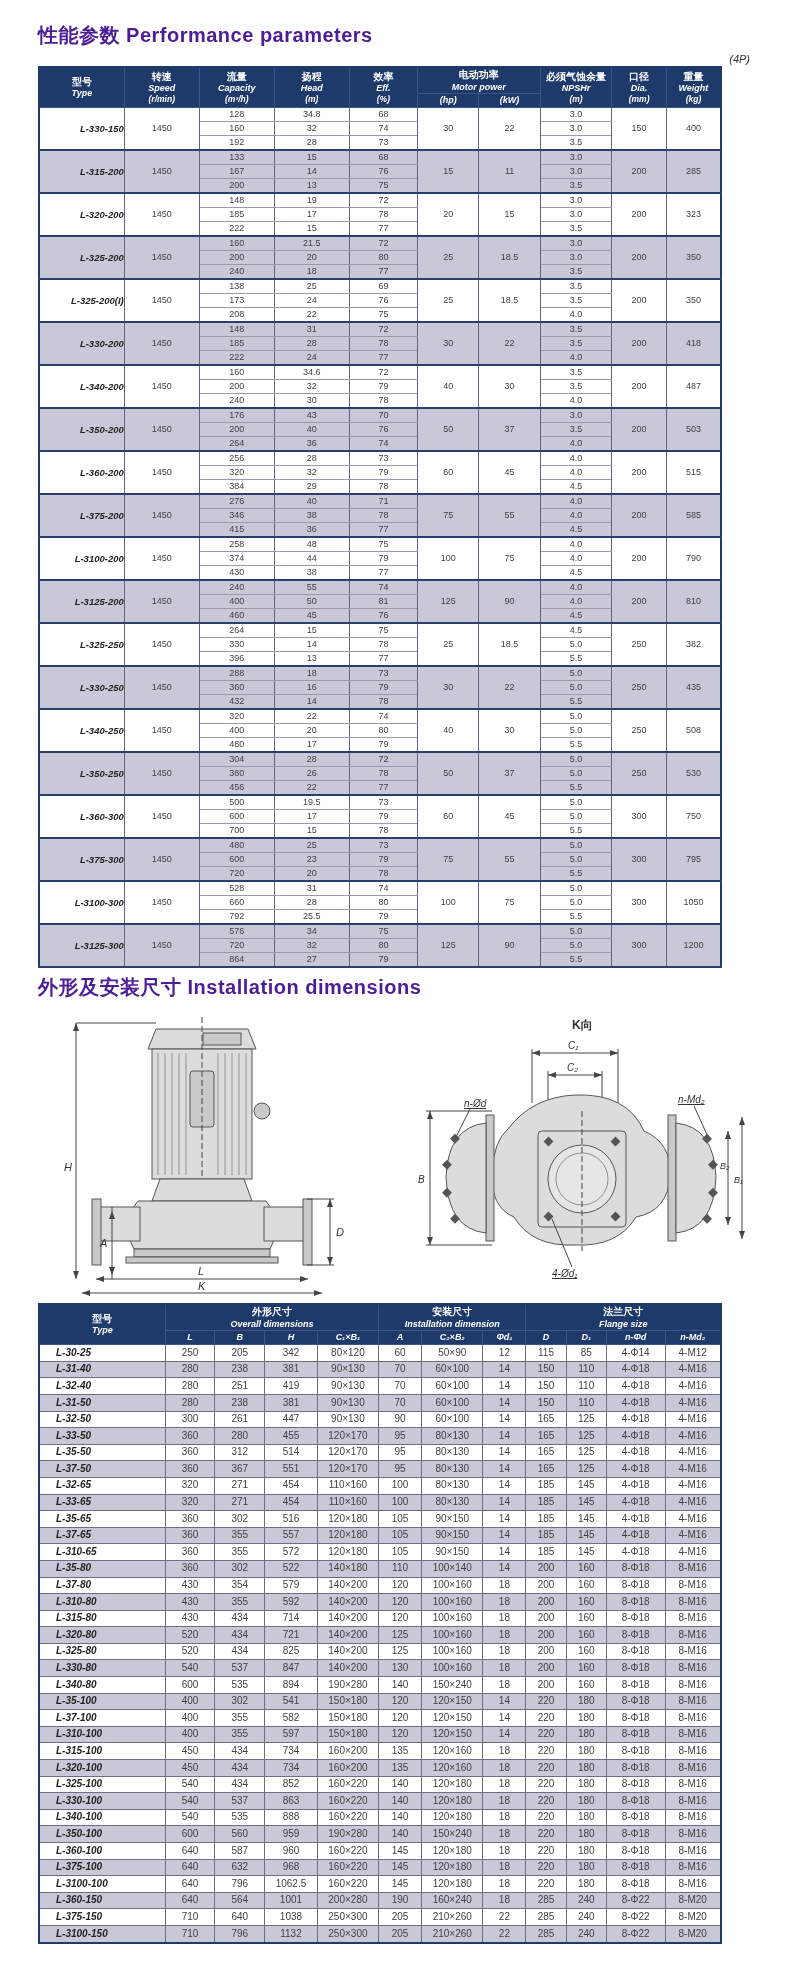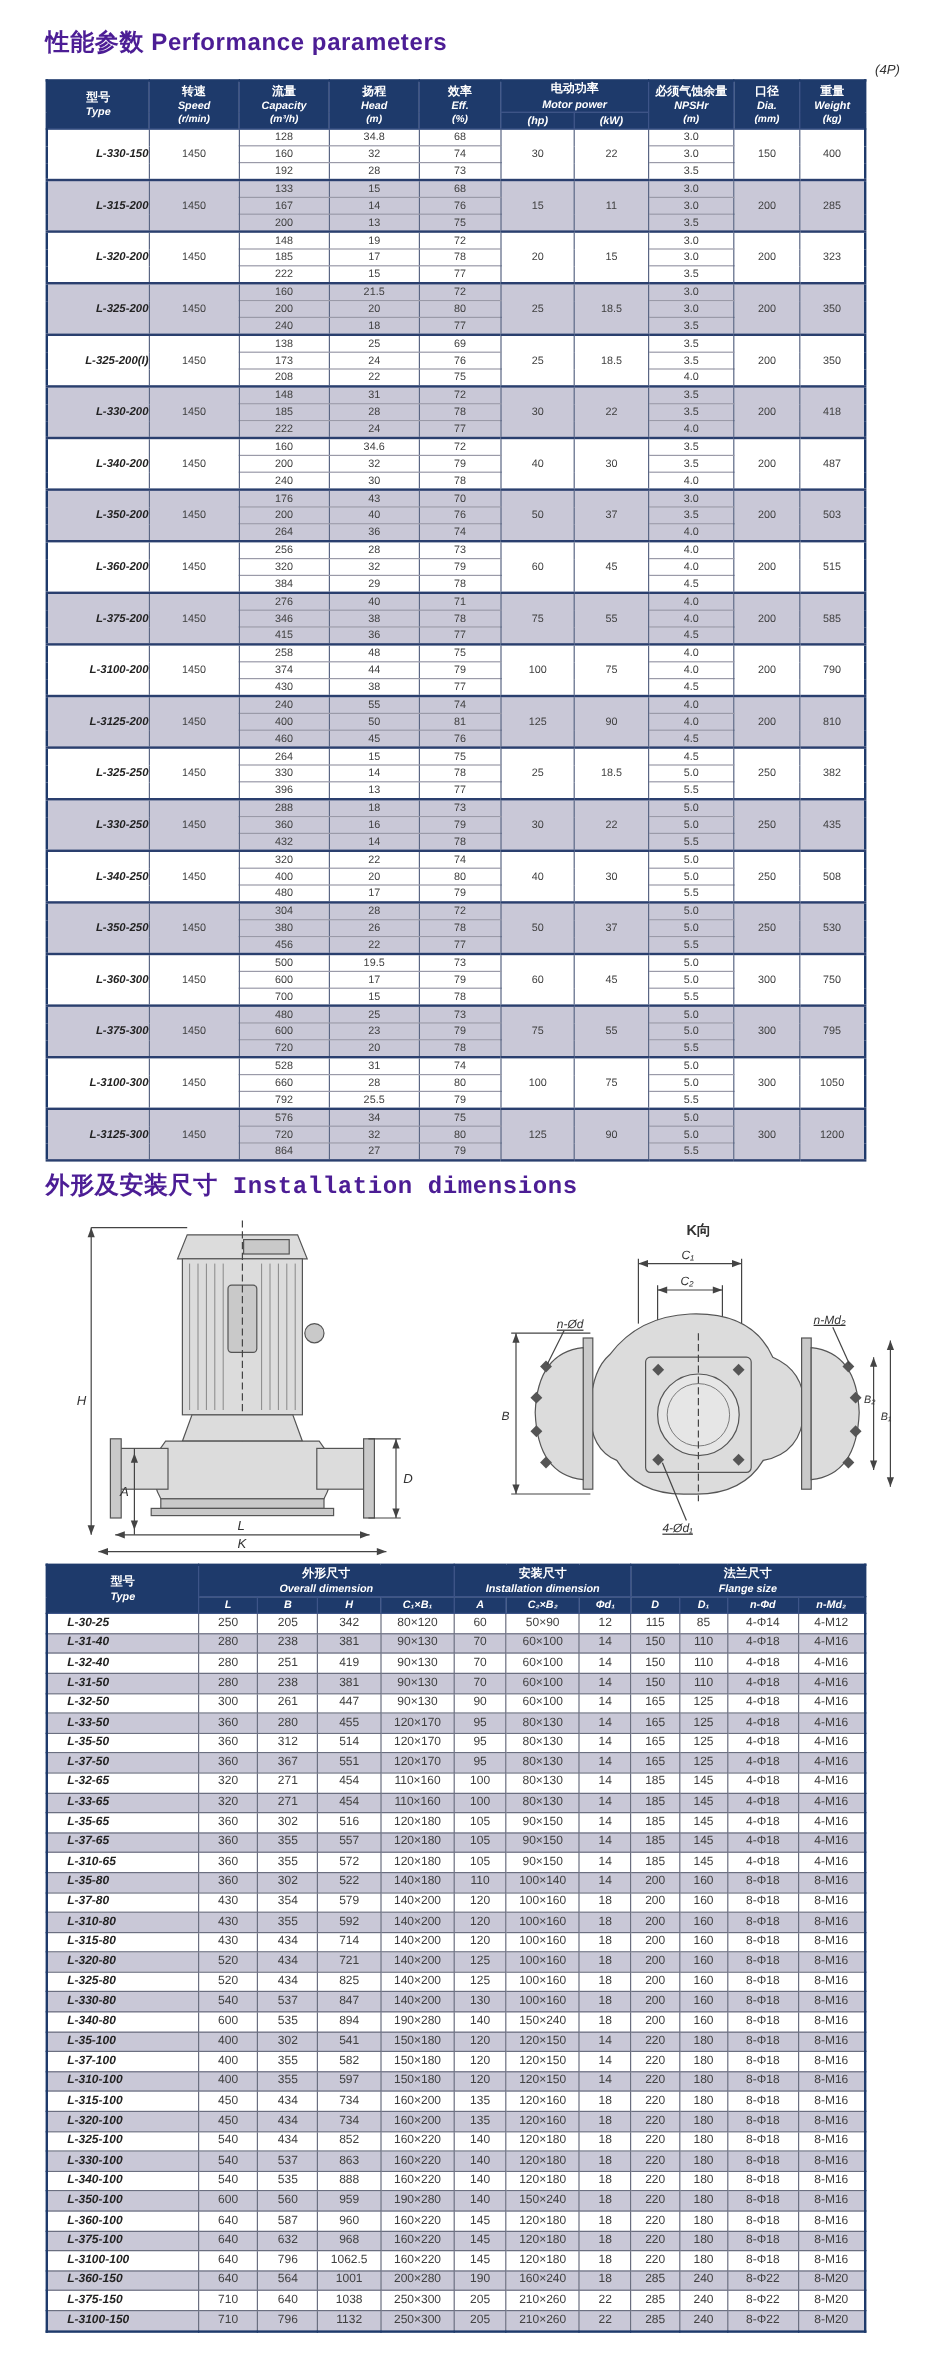--- a/index.html
+++ b/index.html
@@ -583,21 +583,21 @@
         </tr>
         <tr class="shade">
           <td class="bot">864</td>
           <td class="bot">27</td>
           <td class="bot">79</td>
           <td class="bot">5.5</td>
         </tr>
       </tbody>
   </table>
 
-  <div class="sec-title" style="font-family:Liberation Mono, monospace;">外形及安装尺寸 Installation dimensions</div>
+  <div class="sec-title" style="">外形及安装尺寸 Installation dimensions</div>
 
   <div class="diagram-wrap">
 
     <svg class="dwg" width="350" height="290" viewBox="0 0 350 290">
 
       <line class="dim" x1="38" y1="12" x2="38" y2="268"></line>
       <line class="dim" x1="38" y1="12" x2="118" y2="12"></line>
       <path d="M38 12 l3 8 h-6 z" fill="#444"></path>
         <path d="M38 268 l3 -8 h-6 z" fill="#444"></path>
       <text x="26" y="160" font-size="11" font-style="italic">H</text>
@@ -745,21 +745,21 @@
         <col style="width:8.2%">
     </colgroup>
     <thead>
       <tr>
         <th rowspan="2">
             <span class="th-cn">型号</span>
             <span class="th-en">Type</span>
           </th>
         <th colspan="4">
             <span class="th-cn">外形尺寸</span>
-            <span class="th-en">Overall dimension</span>
+            <span class="th-en">Overall dimensions</span>
           </th>
         <th colspan="3">
             <span class="th-cn">安装尺寸</span>
             <span class="th-en">Installation dimension</span>
           </th>
         <th colspan="4">
             <span class="th-cn">法兰尺寸</span>
             <span class="th-en">Flange size</span>
           </th>
       </tr>

